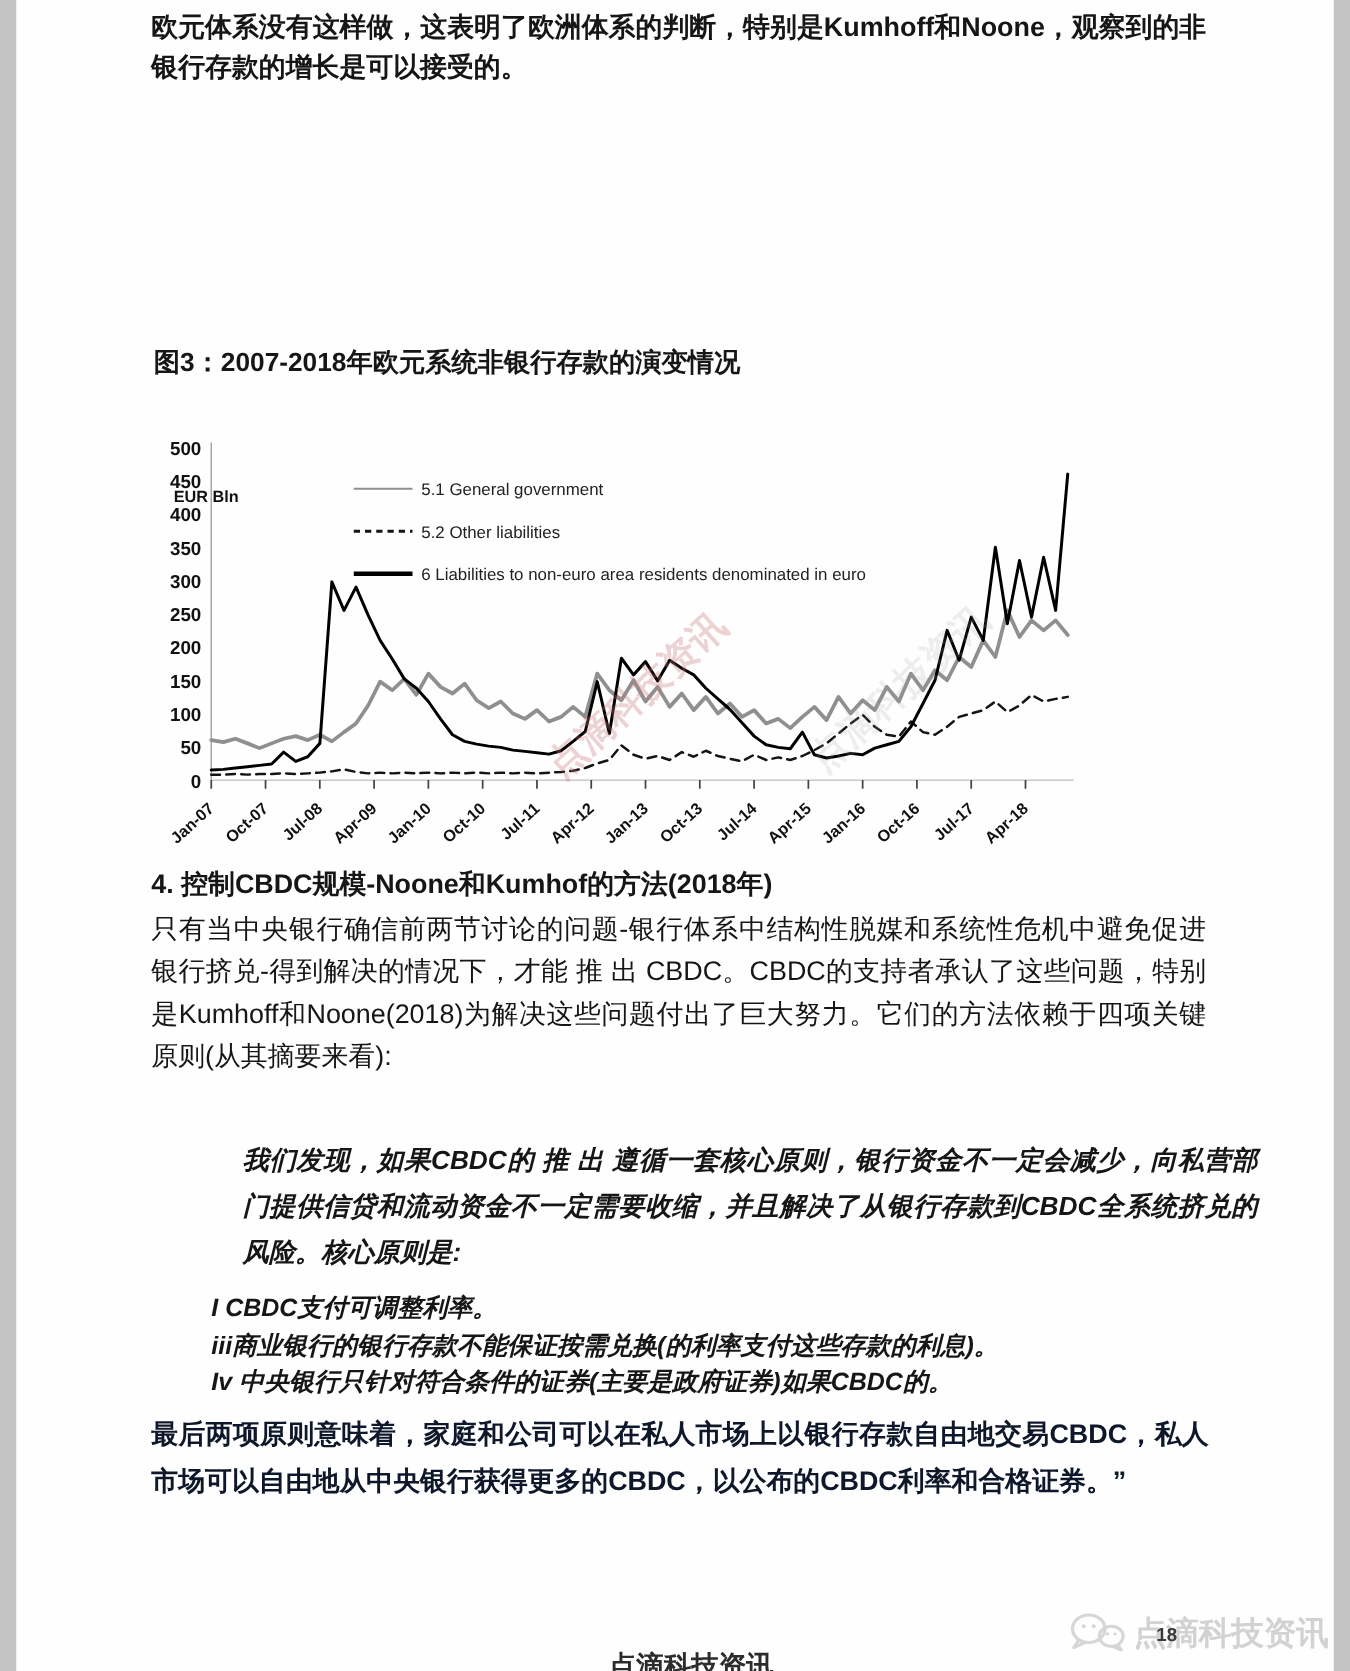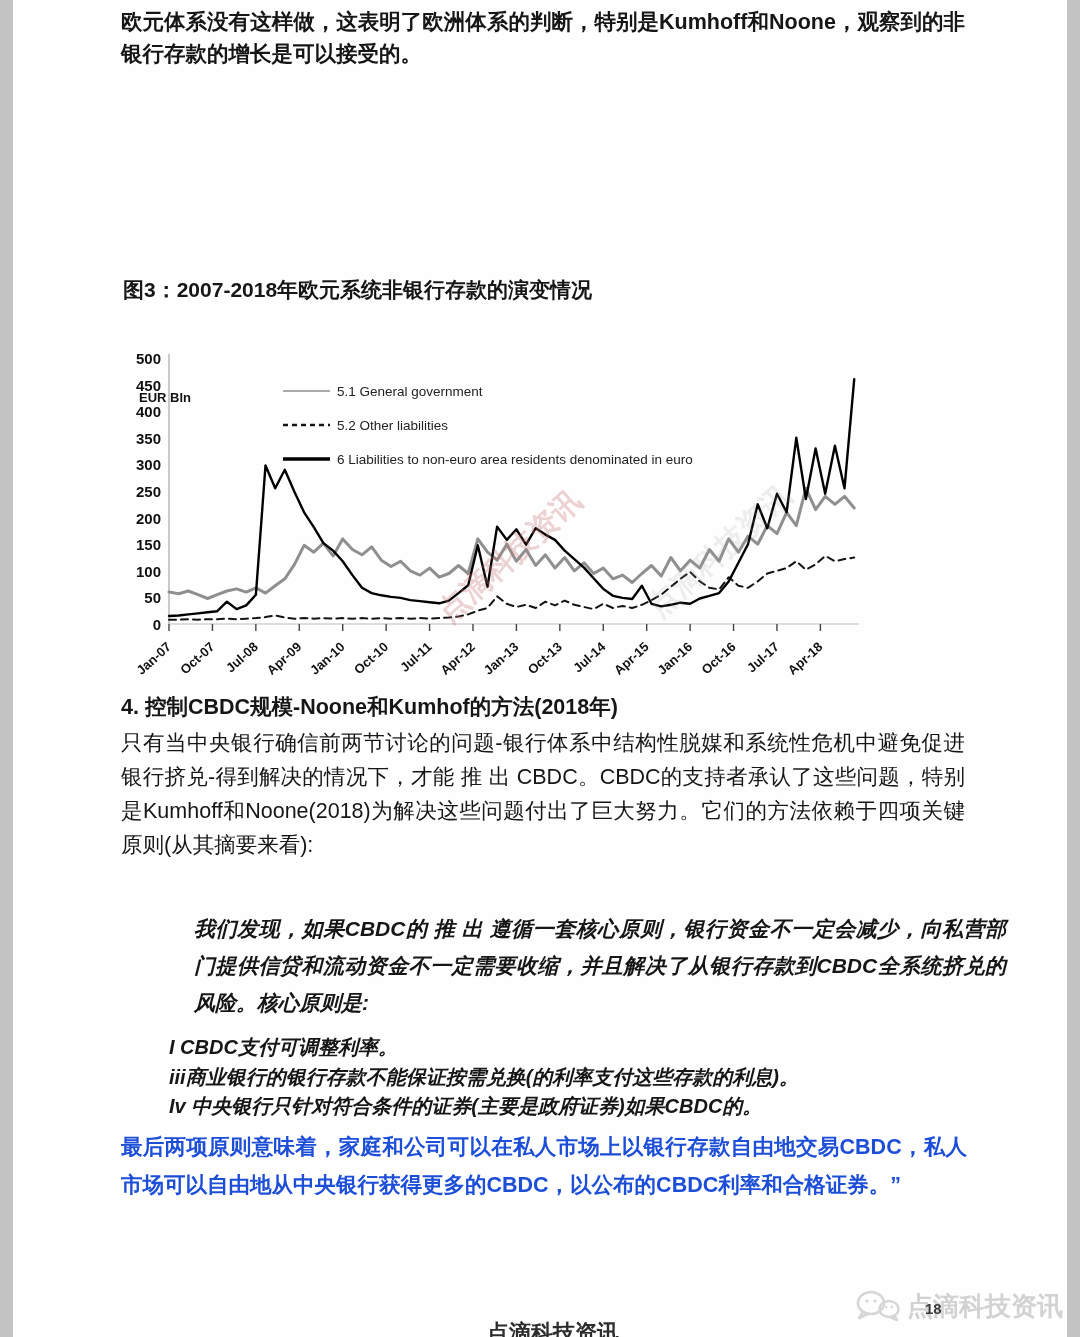--- a/index.html
+++ b/index.html
@@ -14,21 +14,21 @@
 
   .chart{position:absolute;left:112px;top:346px;width:748px;height:350px;}
   .wm{position:absolute;font-size:30px;font-weight:bold;pointer-events:none;white-space:nowrap;}
   .wm1{left:295px;top:190px;transform:rotate(-42deg);color:rgba(198,118,120,0.32);}
   .wm2{left:505px;top:185px;transform:rotate(-42deg);color:rgba(160,160,160,0.18);}
 
   .h5{position:absolute;left:108px;top:692px;width:844px;font-size:21.5px;font-weight:bold;}
   .sectext{position:absolute;left:108px;top:726px;width:844px;font-size:21.5px;line-height:34px;font-weight:normal;text-align:justify;}
   .quote{position:absolute;left:140px;top:910px;width:812px;font-size:21px;line-height:37px;font-weight:bold;font-style:italic;text-align:justify;margin-left:41px;}
   .principles{position:absolute;left:156px;top:1033px;width:800px;font-size:20px;line-height:29.5px;font-weight:bold;font-style:italic;}
-  .redtext{position:absolute;left:108px;top:1128px;width:846px;font-size:21.5px;line-height:38px;font-weight:bold;color:#1d4ed8;text-align:justify;}
+  .redtext{position:absolute;left:108px;top:1128px;width:846px;font-size:21.5px;line-height:38px;font-weight:bold;color:#0f172a;text-align:justify;}
 
   .footer-brand{position:absolute;left:474px;top:1318px;font-size:22px;font-weight:bold;color:#2c2c2c;white-space:nowrap;}
   .corner-wm{position:absolute;right:4px;top:1288px;display:flex;align-items:center;gap:6px;color:#d2d2d2;font-size:26px;font-weight:bold;white-space:nowrap;}
   .pagenum{position:absolute;left:912px;top:1300px;font-size:15px;font-weight:bold;color:#3a3a3a;}
 
   svg text{font-family:"Liberation Sans","DejaVu Sans",sans-serif;}
 </style>
 </head>
 <body>
 

